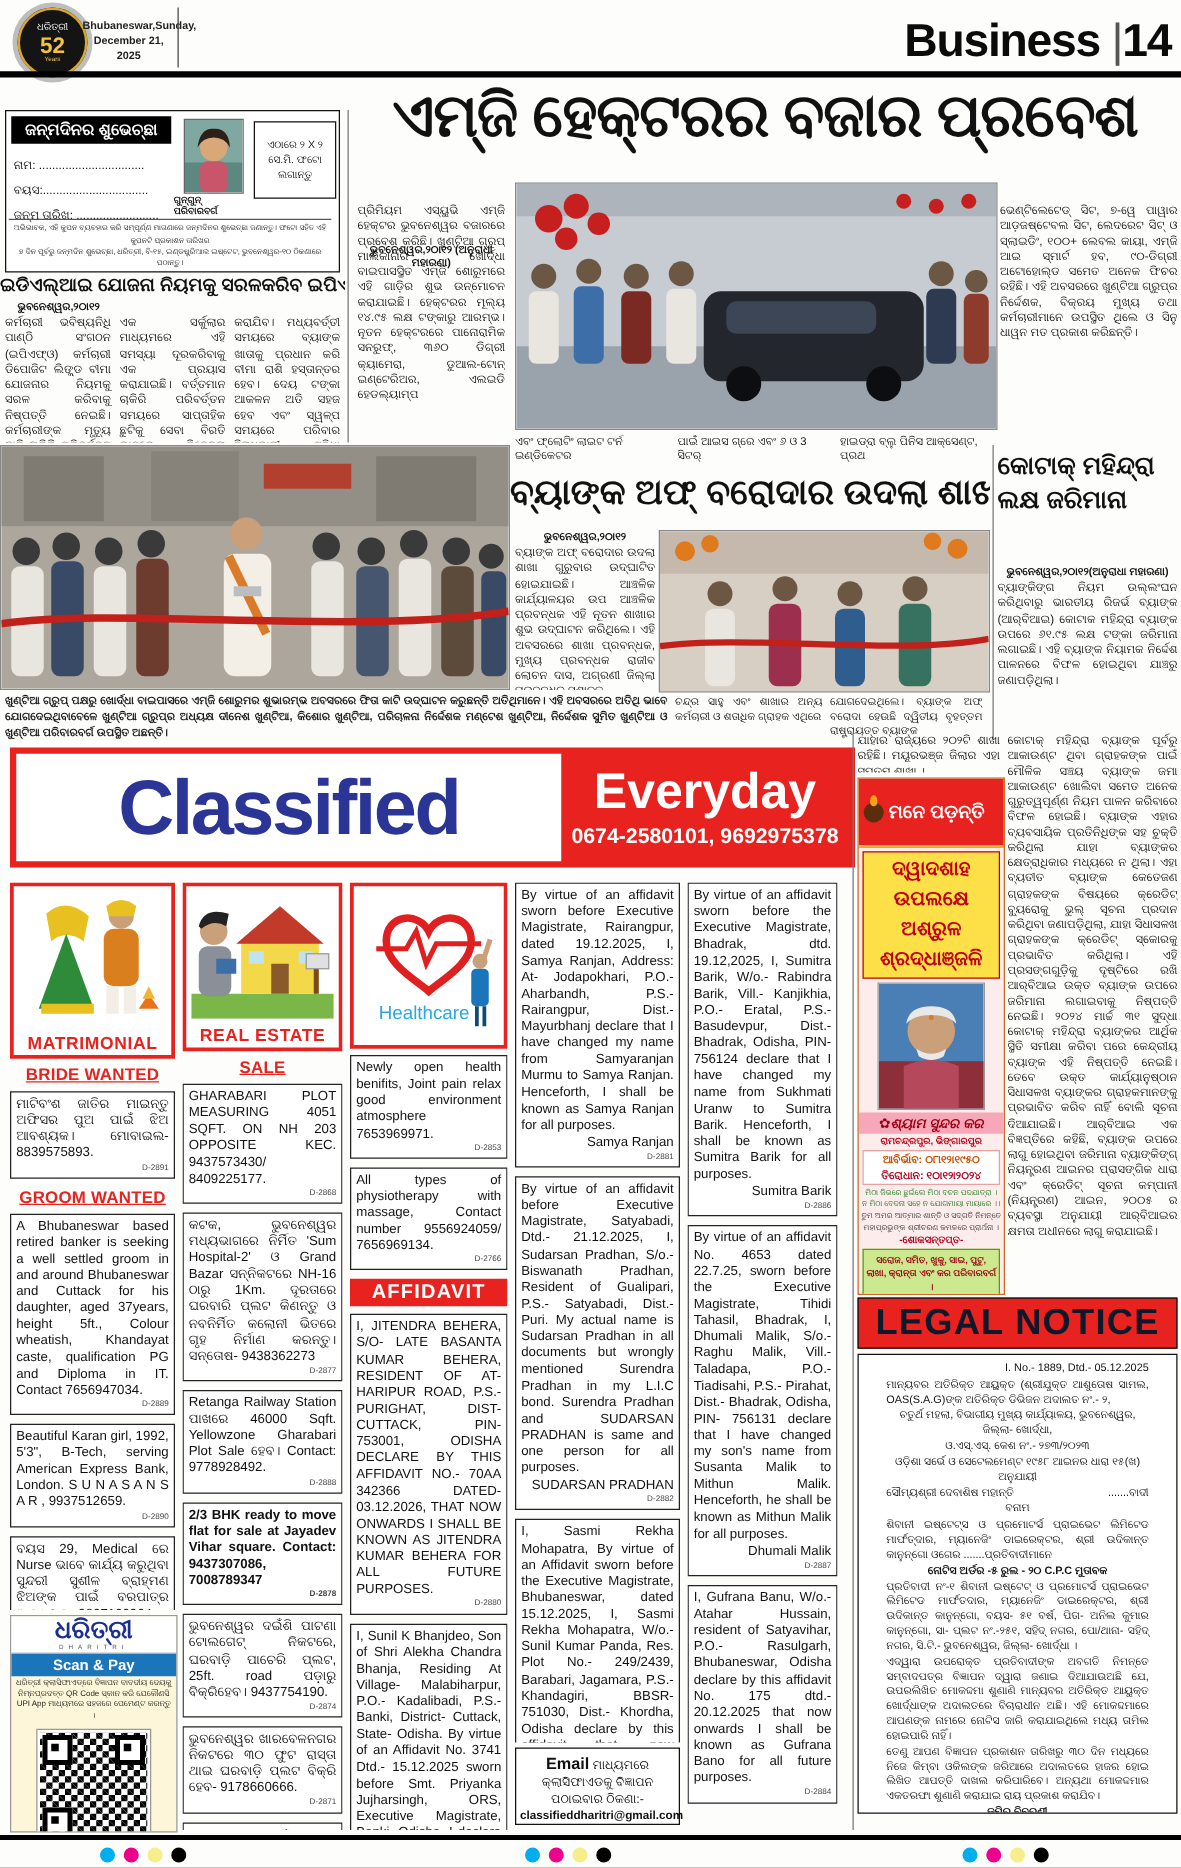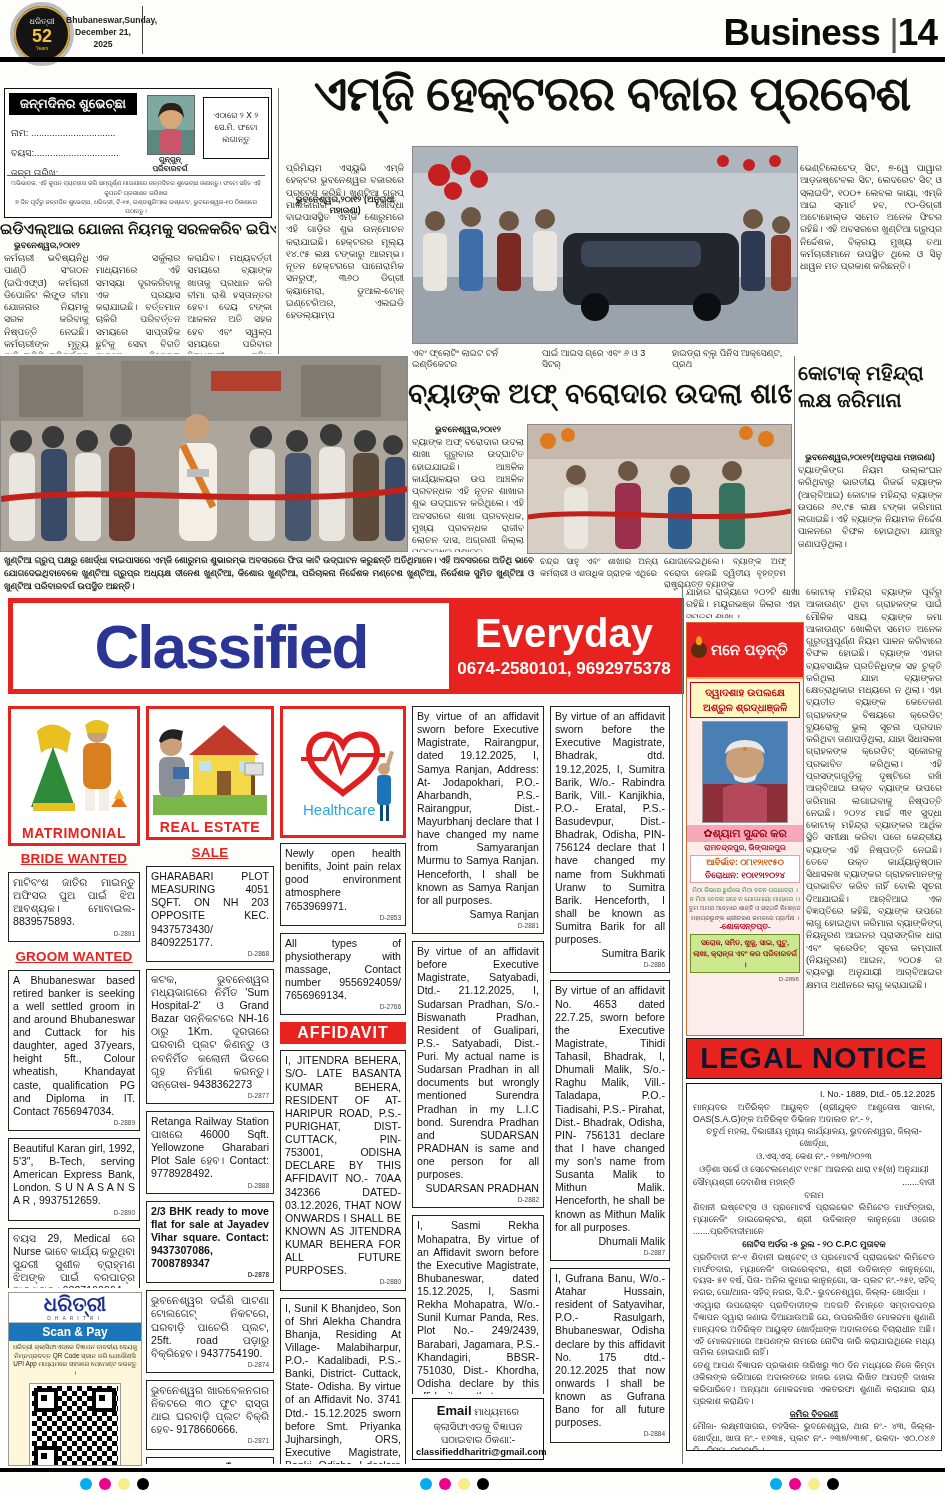--- a/index.html
+++ b/index.html
@@ -18,21 +18,21 @@
   .adbox .signer{text-align:right;font-size:10.6px;margin-top:1px;}
   .redhead{color:#e8231f;font-weight:bold;text-align:center;text-decoration:underline;
            font-size:13.5px;margin:2px 0 6px 0;letter-spacing:.2px;}
   .illus-box{border:3px solid #e8231f;background:#fff;margin-bottom:5px;padding:2px;text-align:center;}
   .illus-label{color:#e8231f;font-weight:bold;font-size:14px;letter-spacing:.5px;}
   .col{position:absolute;overflow:hidden;}
   .headline-main{font-weight:bold;font-size:48px;letter-spacing:-1px;white-space:nowrap;text-align:center;}
   .headline-md{font-weight:bold;font-size:28px;white-space:nowrap;text-align:center;overflow:hidden;}
   .headline-sm{font-weight:bold;font-size:15px;white-space:nowrap;overflow:hidden;text-align:center;}
   .dateline{font-weight:bold;font-size:8.6px;text-align:center;}
-  .legal-line{margin:1px 0;}
+  .legal-line{margin:1px 16px;}
   .qr{position:relative;width:86px;height:86px;margin:4px auto;
       background-image:linear-gradient(45deg,#000 25%,transparent 25%,transparent 75%,#000 75%),
                        linear-gradient(45deg,#000 25%,#fff 25%,#fff 75%,#000 75%);
       background-size:10px 10px;background-position:0 0,5px 5px;border:2px solid #fff;outline:1px solid #999;}
   .qr .f{position:absolute;width:16px;height:16px;border:4px solid #000;background:#fff;}
   .qr .f i{position:absolute;left:3px;top:3px;width:6px;height:6px;background:#000;display:block;}
   .dotgrp{position:absolute;display:flex;gap:7px;}
   .dot{width:12px;height:12px;border-radius:50%;}
 </style>
 </head>
@@ -65,21 +65,21 @@
     </div>
     <div style="position:absolute;left:142px;top:6px;width:46px;height:58px;border:1px solid #666;overflow:hidden;">
       <svg width="46" height="58" viewBox="0 0 46 58">
         <rect width="46" height="58" fill="#7fa8a0"></rect>
           <rect y="34" width="46" height="24" fill="#5d8880"></rect>
         <circle cx="23" cy="22" r="11" fill="#d9a878"></circle>
           <path d="M10 22 q2 -16 13 -15 q12 -1 13 15 q-4 -8 -13 -8 q-9 0 -13 8" fill="#2d2019"></path>
         <rect x="12" y="33" width="22" height="25" rx="6" fill="#c9556a"></rect>
       </svg>
     </div>
-    <div style="position:absolute;left:134px;top:66px;width:62px;text-align:center;font-size:7.6px;font-weight:bold;line-height:1.25;">
+    <div style="position:absolute;left:134px;top:66px;width:62px;font-size:7.6px;font-weight:bold;line-height:1.25;">
       <div>ଗୁନ୍‌ଗୁନ୍</div>
       <div>ପରିବାରବର୍ଗ</div>
     </div>
     <div style="position:absolute;left:198px;top:8px;width:60px;height:56px;border:1.5px solid #111;font-size:8.4px;text-align:center;display:flex;align-items:center;padding:2px;line-height:1.4;">ଏଠାରେ ୨ X ୨ ସେ.ମି. ଫଟୋ ଲଗାନ୍ତୁ</div>
     <div style="position:absolute;left:2px;bottom:2px;width:258px;border-top:1px solid #555;font-size:6.1px;text-align:center;line-height:1.5;padding-top:2px;color:#222;">
       <div>ଅଭିଭାବକ, ଏହି କୁପନ ବ୍ୟବହାର କରି ସମ୍ପୂର୍ଣ୍ଣ ମାଗଣାରେ ଜନ୍ମଦିନର ଶୁଭେଚ୍ଛା ଜଣାନ୍ତୁ। ଫଟୋ ସହିତ ଏହି କୁପନଟି ପ୍ରକାଶନ ତାରିଖର</div>
       <div>୭ ଦିନ ପୂର୍ବରୁ ଜନ୍ମଦିନ ଶୁଭେଚ୍ଛା, ଧରିତ୍ରୀ, ବି-୧୫, ଇଣ୍ଡଷ୍ଟ୍ରିଆଲ ଇଷ୍ଟେଟ, ଭୁବନେଶ୍ୱର-୧୦ ଠିକଣାରେ ପଠାନ୍ତୁ।</div>
     </div>
   </div>
 
@@ -362,36 +362,36 @@
   <div class="abs body9" style="left:686px;top:586px;width:114px;height:32px;overflow:hidden;">ଯାହାର ରାଜ୍ୟରେ ୨୦୨ଟି ଶାଖା ରହିଛି। ମୟୂରଭଞ୍ଜ ଜିଲାର ଏହା ସପ୍ତମ ଶାଖା ।</div>
   <div class="abs body9" style="left:806px;top:586px;width:136px;height:446px;overflow:hidden;">କୋଟାକ୍ ମହିନ୍ଦ୍ରା ବ୍ୟାଙ୍କ ପୂର୍ବରୁ ଆକାଉଣ୍ଟ ଥିବା ଗ୍ରାହକଙ୍କ ପାଇଁ ମୌଳିକ ସଞ୍ଚୟ ବ୍ୟାଙ୍କ ଜମା ଆକାଉଣ୍ଟ ଖୋଲିବା ସମେତ ଅନେକ ଗୁରୁତ୍ୱପୂର୍ଣ୍ଣ ନିୟମ ପାଳନ କରିବାରେ ବିଫଳ ହୋଇଛି। ବ୍ୟାଙ୍କ ଏହାର ବ୍ୟବସାୟିକ ପ୍ରତିନିଧିଙ୍କ ସହ ଚୁକ୍ତି କରିଥିଲା ଯାହା ବ୍ୟାଙ୍କର କ୍ଷେତ୍ରାଧିକାର ମଧ୍ୟରେ ନ ଥିଲା। ଏହା ବ୍ୟତୀତ ବ୍ୟାଙ୍କ କେତେଜଣ ଗ୍ରାହକଙ୍କ ବିଷୟରେ କ୍ରେଡିଟ୍ ବ୍ୟୁରୋକୁ ଭୁଲ୍ ସୂଚନା ପ୍ରଦାନ କରିଥିବା ଜଣାପଡ଼ିଥିଲା, ଯାହା ସିଧାସଳଖ ଗ୍ରାହକଙ୍କ କ୍ରେଡିଟ୍ ସ୍କୋରକୁ ପ୍ରଭାବିତ କରିଥିଲା। ଏହି ପ୍ରସଙ୍ଗଗୁଡ଼ିକୁ ଦୃଷ୍ଟିରେ ରଖି ଆର୍‌ବିଆଇ ଉକ୍ତ ବ୍ୟାଙ୍କ ଉପରେ ଜରିମାନା ଲଗାଇବାକୁ ନିଷ୍ପତ୍ତି ନେଇଛି। ୨୦୨୪ ମାର୍ଚ୍ଚ ୩୧ ସୁଦ୍ଧା କୋଟାକ୍ ମହିନ୍ଦ୍ରା ବ୍ୟାଙ୍କର ଆର୍ଥିକ ସ୍ଥିତି ସମୀକ୍ଷା କରିବା ପରେ କେନ୍ଦ୍ରୀୟ ବ୍ୟାଙ୍କ ଏହି ନିଷ୍ପତ୍ତି ନେଇଛି। ତେବେ ଉକ୍ତ କାର୍ଯ୍ୟାନୁଷ୍ଠାନ ସିଧାସଳଖ ବ୍ୟାଙ୍କର ଗ୍ରାହକମାନଙ୍କୁ ପ୍ରଭାବିତ କରିବ ନାହିଁ ବୋଲି ସୂଚନା ଦିଆଯାଇଛି। ଆର୍‌ବିଆଇ ଏକ ବିଜ୍ଞପ୍ତିରେ କହିଛି, ବ୍ୟାଙ୍କ ଉପରେ ଲାଗୁ ହୋଇଥିବା ଜରିମାନା ବ୍ୟାଙ୍କିଙ୍ଗ୍ ନିୟନ୍ତ୍ରଣ ଆଇନର ପ୍ରାସଙ୍ଗିକ ଧାରା ଏବଂ କ୍ରେଡିଟ୍ ସୂଚନା କମ୍ପାନୀ (ନିୟନ୍ତ୍ରଣ) ଆଇନ, ୨୦୦୫ ର ବ୍ୟବସ୍ଥା ଅନୁଯାୟୀ ଆର୍‌ବିଆଇର କ୍ଷମତା ଅଧୀନରେ ଲାଗୁ କରାଯାଇଛି।</div>
 
   <div class="abs" style="left:686px;top:622px;width:116px;height:412px;border:1.5px solid #d06a2a;background:#fdecec;overflow:hidden;">
     <div style="background:#e8231f;color:#fff;display:flex;align-items:center;gap:4px;padding:18px 4px;border-bottom:2px solid #f4b333;">
       <span style="width:16px;height:16px;border-radius:50%;background:#5a2d0c;position:relative;flex:0 0 auto;">
           <i style="position:absolute;left:5px;top:-6px;width:6px;height:9px;background:#f3a21a;border-radius:50% 50% 50% 50%/60% 60% 40% 40%;"></i>
         </span>
       <span style="font-weight:bold;font-size:15px;">ମନେ ପଡ଼ନ୍ତି</span>
     </div>
-    <div class="c" style="margin:3px;border:1px solid #c00016;background:#fef9c3;color:#c00016;font-weight:bold;font-size:10px;line-height:1.5;padding:2px;">
+    <div class="c" style="margin:3px;border:1px solid #c00016;background:#fde047;color:#c00016;font-weight:bold;font-size:16px;line-height:1.5;padding:2px;">
       <div>ଦ୍ୱାଦଶାହ ଉପଲକ୍ଷେ</div>
       <div>ଅଶ୍ରୁଳ ଶ୍ରଦ୍ଧାଞ୍ଜଳି</div>
     </div>
     <div style="width:84px;height:100px;margin:2px auto;border:1px solid #999;overflow:hidden;">
       <svg width="84" height="100" viewBox="0 0 84 100">
         <rect width="84" height="100" fill="#4a7fb5"></rect>
           <rect y="62" width="84" height="38" fill="#8c2f39"></rect>
         <circle cx="42" cy="38" r="19" fill="#caa07a"></circle>
         <path d="M22 32 q2 -14 20 -14 q18 0 20 14 q-6 -7 -20 -7 q-14 0 -20 7" fill="#e8e8e8"></path>
         <path d="M30 52 q12 8 24 0 l-2 6 q-10 6 -20 0 z" fill="#e8e8e8"></path>
         <circle cx="42" cy="27" r="2" fill="#e07a1f"></circle>
         <path d="M20 66 q22 -10 44 0 v34 h-44 z" fill="#b5485a"></path>
       </svg>
     </div>
-    <div class="c" style="background:#f6a8b8;color:#9c0010;font-weight:bold;font-size:11px;padding:2px 16px;">
+    <div class="c" style="background:#f6a8b8;color:#9c0010;font-weight:bold;font-size:11px;padding:2px 16px;font-style:italic;">
       <span>✿</span><span>ଶ୍ୟାମ ସୁନ୍ଦର କର</span>
     </div>
     <div class="c" style="color:#c00016;font-size:7.6px;font-weight:bold;margin-top:1px;">ରାମଚନ୍ଦ୍ରପୁର, ଭିଙ୍ଗାରପୁର</div>
     <div class="c" style="margin:2px 3px;background:#fff;border:1px solid #e8a0a0;font-size:8.6px;font-weight:bold;color:#c94f00;line-height:1.5;">
       <div>ଆବିର୍ଭାବ: ୦୮ା୧୨ା୧୯୫୦</div>
       <div style="color:#b00020;">ତିରୋଧାନ: ୧୦ା୧୨ା୨୦୨୪</div>
     </div>
     <div class="c" style="font-size:6.2px;color:#1a7a1a;line-height:1.5;padding:0 2px;">
       <div>ମିଠା ଜିଭରେ ଛୁଇଁଲେ ମିଠା ବଚନ ପଦଯାତ୍ରା ।</div>
       <div>ନ ମିଠା ବେଦନା ସହେ ନ ଯୋଗମାୟା ମାୟାରେ ।।</div>

